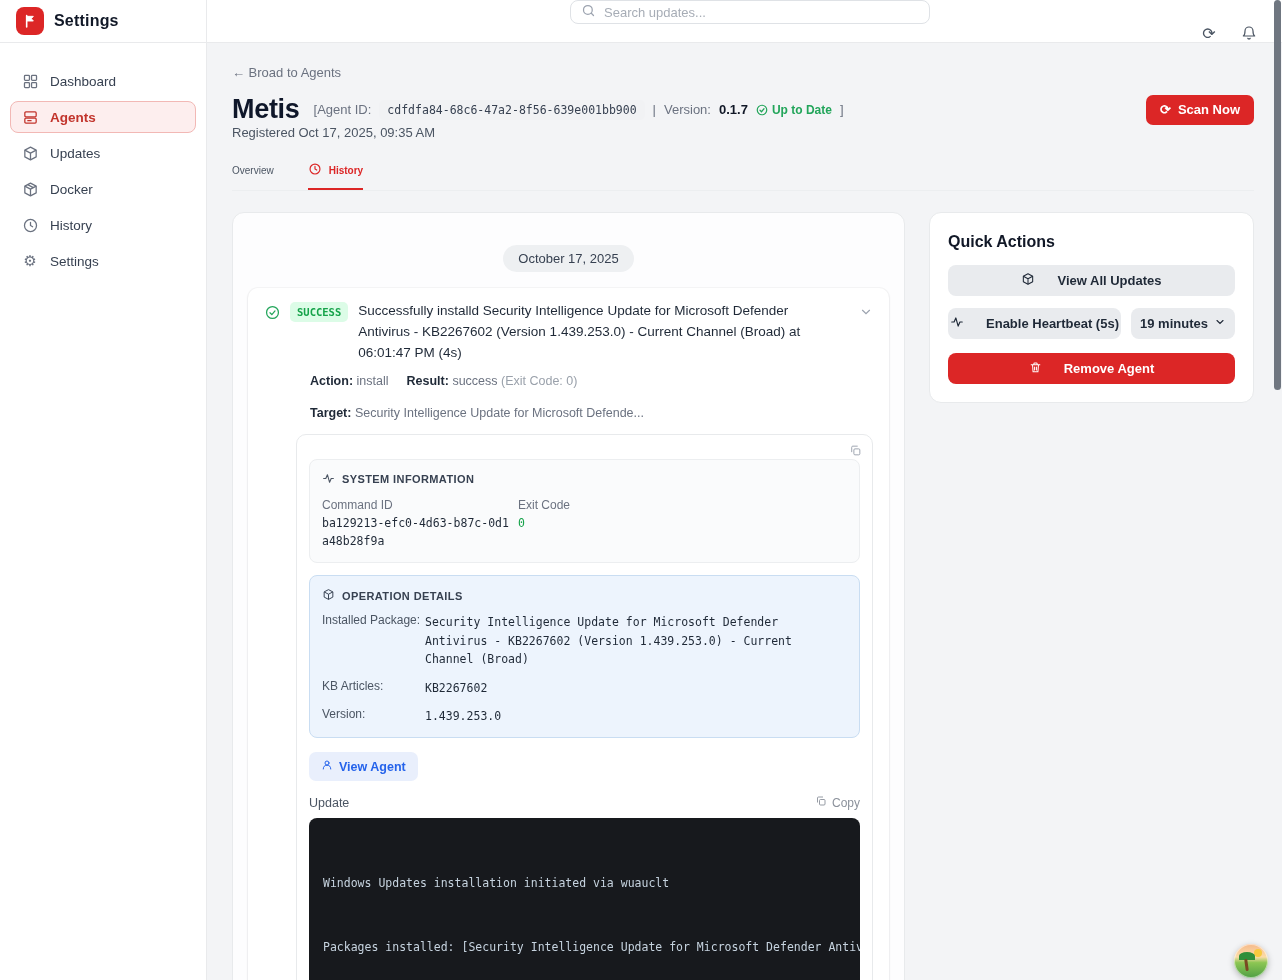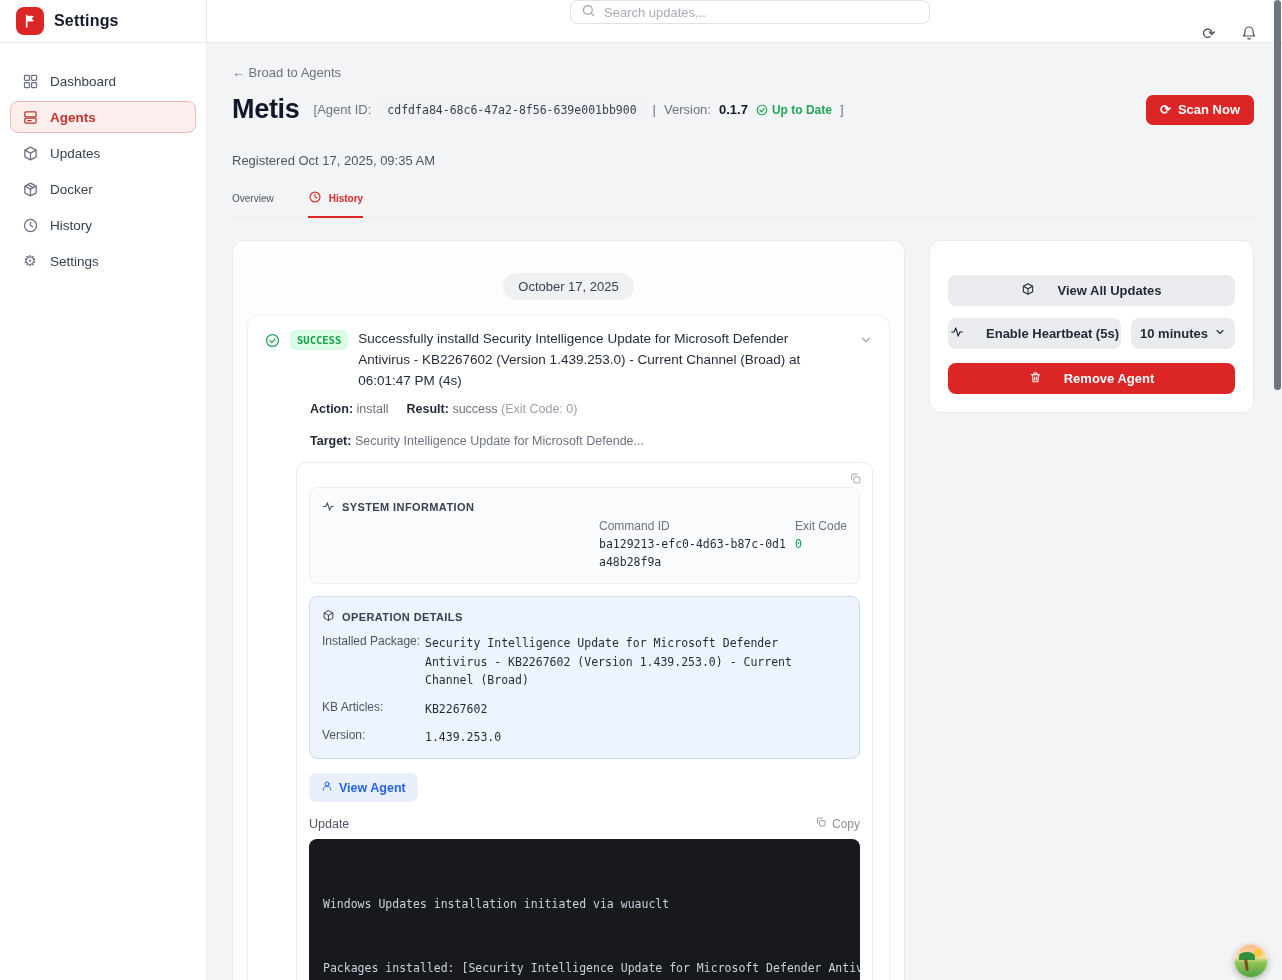--- a/index.html
+++ b/index.html
@@ -29,21 +29,21 @@
   
   .main { flex:1; padding:22px 28px 0 25px; overflow:hidden; }
   .backlink { font-size:13px; color:#6b7280; cursor:pointer; }
   .title-row { margin-top:14px; display:flex; align-items:center; }
   .page-title { font-size:27px; font-weight:bold; color:#0f172a; letter-spacing:-.3px; }
   .agent-meta { margin-left:14px; display:flex; align-items:center; gap:8px; font-size:13px; color:#6b7280; }
   .id-chip { font-family:"DejaVu Sans Mono",monospace; font-size:11.5px; background:#f1f2f4; border-radius:5px; padding:3px 8px; color:#374151; }
   .ver { color:#111827; font-weight:bold; }
   .uptodate { color:#22a55a; font-size:12px; display:flex; align-items:center; gap:4px; font-weight:bold; }
   .scan-btn { margin-left:auto; background:#dc2626; color:#fff; border:none; border-radius:7px; height:30px; padding:0 14px; font-size:13px; font-weight:bold; display:flex; align-items:center; gap:7px; cursor:pointer; font-family:"Liberation Sans",sans-serif; }
-  .registered { margin-top:28px; font-size:13px; color:#4b5563; }
+  .registered { margin-top:0; font-size:13px; color:#4b5563; }
   .tabs { margin-top:22px; display:flex; gap:34px; border-bottom:1px solid #eceef0; }
   .tab { font-size:10px; color:#4b5563; padding-bottom:10px; cursor:pointer; display:flex; align-items:center; gap:7px; border-bottom:2px solid transparent; }
   .tab.active { color:#dc2626; font-weight:bold; border-bottom:2px solid #dc2626; }
 
   .content-row { display:flex; gap:24px; margin-top:21px; align-items:flex-start; }
 
   
   .timeline-card { width:673px; background:#fdfdfe; border:1px solid #e8eaec; border-radius:12px; padding:32px 15px 15px 15px; height:1400px; }
   .date-chip-wrap { display:flex; justify-content:center; }
   .date-chip { background:#eef0f2; border-radius:999px; padding:6px 15px; font-size:13px; color:#374151; }
@@ -57,21 +57,21 @@
   .chev { color:#9ca3af; margin-left:auto; margin-top:4px; flex:0 0 auto; cursor:pointer; }
   .meta-row { display:flex; gap:18px; margin:10px 0 0 46px; font-size:12.5px; color:#6b7280; flex-wrap:wrap; }
   .kv .k { color:#1f2937; font-weight:bold; }
   .kv .x { color:#9aa1ab; }
 
   
   .expanded { border:1px solid #e8eaec; border-radius:10px; margin:14px 0 0 32px; padding:10px 12px 14px 12px; position:relative; }
   .copy-corner { position:absolute; top:8px; right:10px; color:#9ca3af; cursor:pointer; }
   .sysinfo { background:#fafbfc; border:1px solid #eceef0; border-radius:8px; padding:12px; margin-top:14px; }
   .panel-h { display:flex; align-items:center; gap:7px; font-size:11px; font-weight:bold; letter-spacing:.4px; color:#374151; }
-  .sysgrid { display:flex; margin-top:4px;justify-content:flex-end; }
+  .sysgrid { display:flex; margin-top:11px; }
   .syscol1 { width:196px; }
   .flabel { font-size:12px; color:#6b7280; }
   .fval { font-family:"DejaVu Sans Mono",monospace; font-size:11.5px; color:#1f2937; margin-top:3px; word-break:break-all; line-height:1.55; width:190px; }
   .fval.green { color:#16a34a; width:auto; }
   .opdetails { background:#edf4fd; border:1px solid #c9ddf2; border-radius:8px; padding:12px; margin-top:12px; }
   .op-row { display:flex; margin-top:10px; font-size:12px; }
   .op-k { width:103px; min-width:103px; color:#4b5563; }
   .op-v { font-family:"DejaVu Sans Mono",monospace; font-size:11.5px; color:#1f2937; line-height:1.6; }
   .view-agent { display:inline-flex; align-items:center; gap:6px; background:#e9effc; color:#2563eb; font-size:12.5px; font-weight:bold; border:none; border-radius:7px; padding:7px 12px; margin-top:14px; cursor:pointer; font-family:"Liberation Sans",sans-serif; }
   .out-row { display:flex; align-items:center; margin-top:14px; }
@@ -324,36 +324,37 @@
                 <div>Packages installed: [Security Intelligence Update for Microsoft Defender Antivirus - KB2267602 (Versio</div>
               </div>
 
             </div>
           </div>
         </div>
 
       </div>
 
       <div class="qa-card">
+        <div class="qa-title">Quick Actions</div>
         <button class="qa-btn">
           <span><svg width="14" height="14" viewBox="0 0 24 24" fill="none" stroke="#1f2937" stroke-width="1.8" stroke-linejoin="round">
                 <path d="M12 3 L20 7.2 V16.8 L12 21 L4 16.8 V7.2 Z"></path>
                 <path d="M4 7.2 L12 11.5 L20 7.2 M12 11.5 V21"></path>
               </svg></span>
           <span>View All Updates</span>
         </button>
         <div class="qa-row">
           <button class="qa-btn">
             <span><svg width="14" height="14" viewBox="0 0 24 24" fill="none" stroke="#1f2937" stroke-width="2" stroke-linecap="round" stroke-linejoin="round">
                   <polyline points="3 12 7 12 10 5 14 19 17 12 21 12"></polyline>
                 </svg></span>
             <span>Enable Heartbeat (5s)</span>
           </button>
           <div class="qa-select">
-            <span>10 minutes</span>
+            <span>19 minutes</span>
             <span><svg width="12" height="12" viewBox="0 0 24 24" fill="none" stroke="#1f2937" stroke-width="2.2" stroke-linecap="round">
                   <polyline points="6 9 12 15 18 9"></polyline>
                 </svg></span>
           </div>
         </div>
         <button class="qa-btn danger">
           <span><svg width="13" height="13" viewBox="0 0 24 24" fill="none" stroke="#ffffff" stroke-width="1.9" stroke-linecap="round">
                 <path d="M4 7 h16 M9 7 V5 a1.5 1.5 0 0 1 1.5-1.5 h3 A1.5 1.5 0 0 1 15 5 v2 M6.5 7 l1 13 h9 l1-13 M10.3 11 v5.5 M13.7 11 v5.5"></path>
               </svg></span>
           <span>Remove Agent</span>

